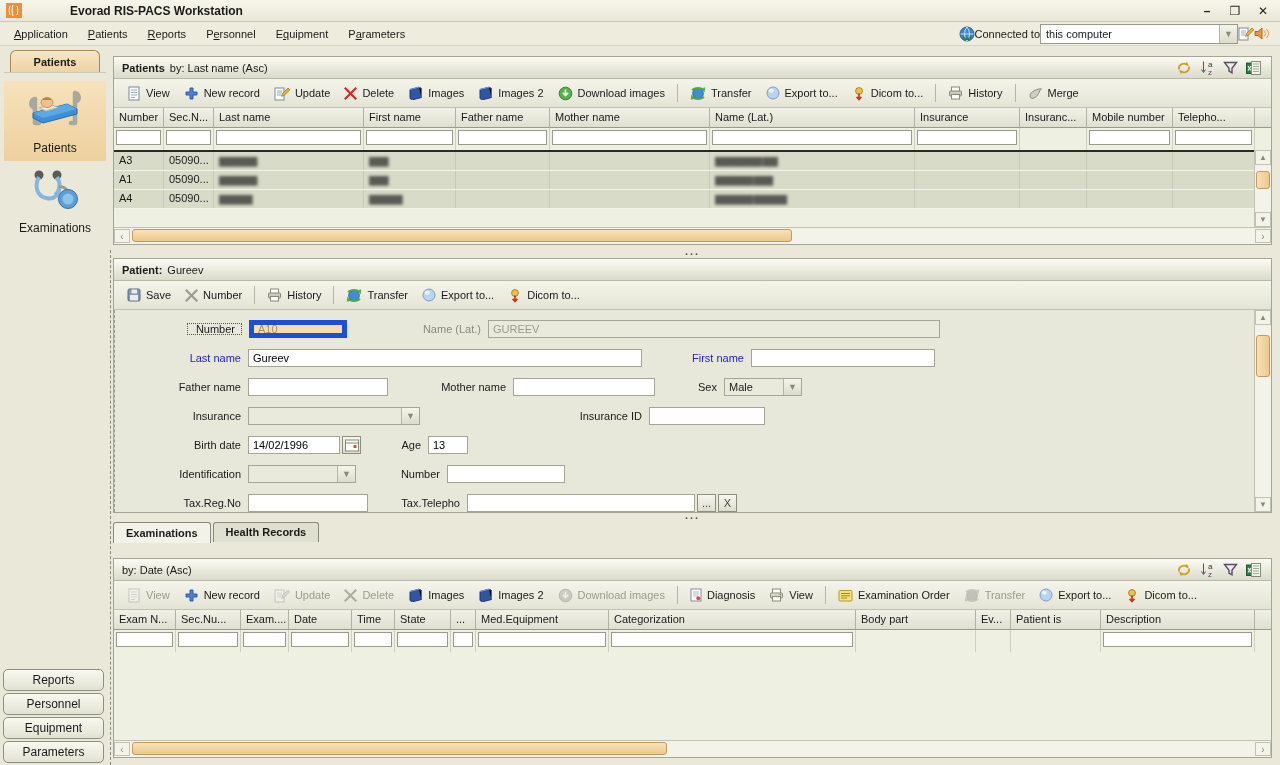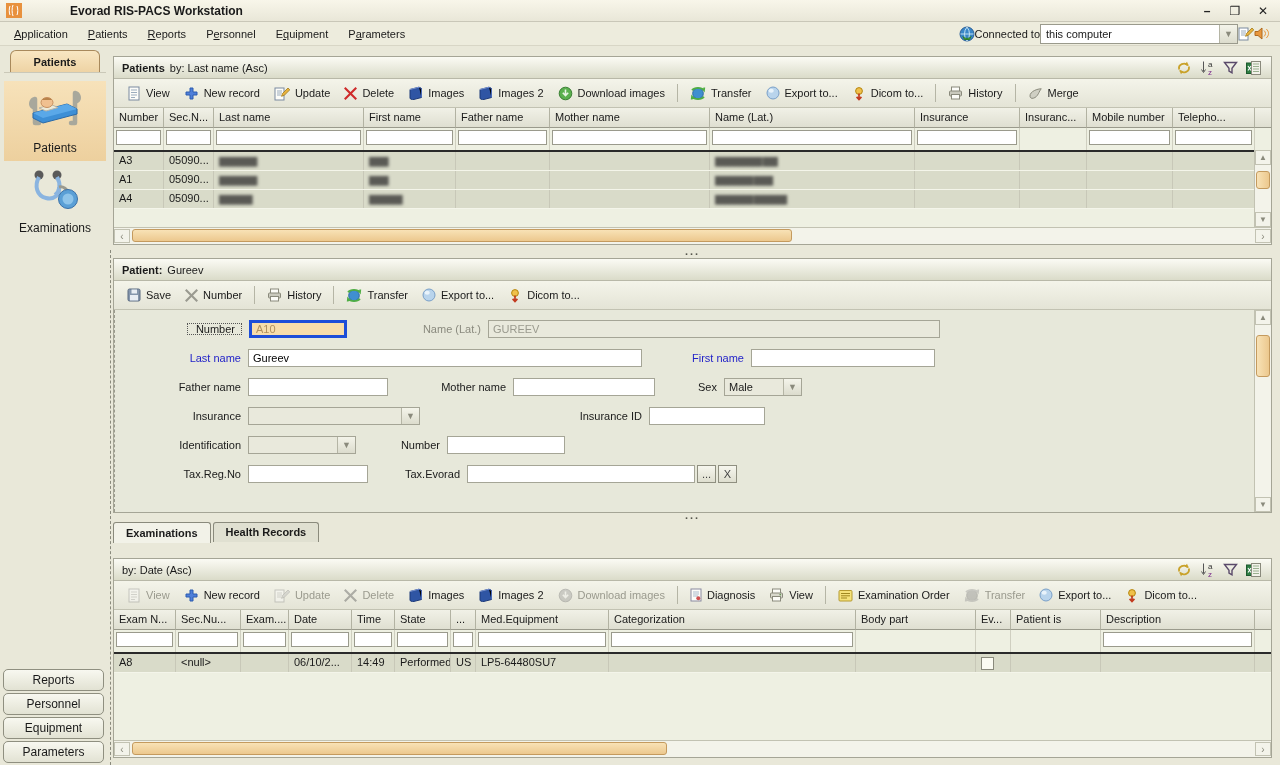--- a/index.html
+++ b/index.html
@@ -96,21 +96,21 @@
   
   .form{position:relative;padding-top:9px;height:202px;background:#e7e8da;border-left:1px dashed #9a9a8c;box-sizing:border-box;}
   .frow{display:flex;align-items:center;height:20px;margin-bottom:9px;margin-left:6px;}
   .flabel{width:120px;text-align:right;padding-right:7px;white-space:nowrap;}
   .flabel.blue{color:#2323c8;}
   .flabel.grey{color:#8a8a7e;}
   .flabel.focus-dotted{outline:1px dotted #555;outline-offset:-1px;width:auto;min-width:48px;margin-left:66px;}
   .finput{height:18px;border:1px solid #a5a596;background:#fff;box-sizing:border-box;
     font-family:inherit;font-size:11px;padding:0 4px;}
   .finput.disabled{background:#e9e9dc;color:#9a9a8e;}
-  .finput.hl{background:#f7ddab;border:3px solid #1d4ed8;color:#b0905e;}
+  .finput.hl{background:#f7ddab;border:5px solid #1d4ed8;color:#b0905e;}
   .fselect{height:18px;border:1px solid #a5a596;background:#e9e9dc;box-sizing:border-box;display:flex;align-items:center;}
   .fselect .sel-val{flex:1;padding:0 4px;}
   .fselect .sel-arrow{width:17px;height:100%;background:linear-gradient(#f4f4ea,#dcdccd);
     border-left:1px solid #b5b5a5;display:flex;align-items:center;justify-content:center;color:#8a8a7c;font-size:9px;}
   .sq-btn{width:19px;height:18px;background:linear-gradient(#f6f6ee,#dededo,#dededO);background:linear-gradient(#f6f6ee,#dedecf);
     border:1px solid #8f8f80;display:flex;align-items:center;justify-content:center;box-sizing:border-box;margin-left:2px;color:#444;}
 
   
   .tabs{position:absolute;left:1px;display:flex;gap:2px;height:22px;align-items:flex-end;}
   .tab{padding:3px 12px 4px 12px;font-weight:bold;border:1px solid #8a8a7c;border-bottom:none;
@@ -539,35 +539,48 @@
         <div class="frow">
           <span class="flabel">Insurance</span>
           <div class="fselect" style="width:172px;">
             <span class="sel-val"></span>
             <span class="sel-arrow">▼</span>
           </div>
           <span class="flabel" style="width:82px;margin-left:140px;">Insurance ID</span>
           <input class="finput" style="width: 116px;" value="">
         </div>
 
+        <div class="frow">
+          <span class="flabel">Birth date</span>
+          <input class="finput" style="width: 92px;" value="14/02/1996">
+          <span class="sq-btn icon" id="cal-btn">
+              <svg width="14" height="13">
+                <rect x="0.5" y="1" width="13" height="11" fill="#fcfcf8" stroke="#8a8a7c"></rect>
+                <path d="M.5 4h13" stroke="#8a8a7c"></path>
+                <rect x="8.5" y="6" width="3" height="3" fill="#d05050"></rect>
+              </svg>
+            </span>
+          <span class="flabel" style="width:30px;margin-left:30px;">Age</span>
+          <input class="finput" style="width: 40px;" value="13">
+        </div>
 
         <div class="frow">
           <span class="flabel">Identification</span>
           <div class="fselect" style="width:108px;">
             <span class="sel-val"></span>
             <span class="sel-arrow">▼</span>
           </div>
           <span class="flabel" style="width:48px;margin-left:36px;">Number</span>
           <input class="finput" style="width: 118px;" value="">
         </div>
 
         <div class="frow">
           <span class="flabel">Tax.Reg.No</span>
           <input class="finput" style="width: 120px;" value="">
-          <span class="flabel" style="width:62px;margin-left:30px;">Tax.Evorad</span>
+          <span class="flabel" style="width:62px;margin-left:30px;">Tax.Telepho</span>
           <input class="finput" style="width: 228px;" value="">
           <span class="sq-btn">...</span>
           <span class="sq-btn">X</span>
         </div>
 
         <div class="vscroll" style="top:0;bottom:0;">
           <div class="vs-arrow">▲</div>
           <div class="vs-track">
             <div class="vs-thumb" style="top:10px;height:42px;"></div>
           </div>
@@ -764,36 +777,20 @@
             <div class="tf" style="width: 56px;"><input style=""></div>
             <div class="tf" style="width: 25px;"><input style=""></div>
             <div class="tf" style="width: 133px;"><input style=""></div>
             <div class="tf" style="width: 247px;"><input style=""></div>
             <div class="tf" style="width: 120px;"></div>
             <div class="tf" style="width: 35px;"></div>
             <div class="tf" style="width: 90px;"></div>
             <div class="tf" style="width: 154px;"><input style=""></div>
             <div class="tf fill"></div>
           </div>
-          <div class="trow tdrow first">
-            <div class="td" style="width: 62px;">A8</div>
-            <div class="td" style="width: 65px;">&lt;null&gt;</div>
-            <div class="td" style="width: 48px;"></div>
-            <div class="td" style="width: 63px;">06/10/2...</div>
-            <div class="td" style="width: 43px;">14:49</div>
-            <div class="td" style="width: 56px;">Performed</div>
-            <div class="td" style="width: 25px;">US</div>
-            <div class="td" style="width: 133px;">LP5-64480SU7</div>
-            <div class="td" style="width: 247px;"></div>
-            <div class="td" style="width: 120px;"></div>
-            <div class="td" style="width: 35px;"><span class="cbx"></span></div>
-            <div class="td" style="width: 90px;"></div>
-            <div class="td" style="width: 154px;"></div>
-            <div class="td fill"></div>
-          </div>
         </div>
       <div style="height:22px;background:#eef0e2;"></div>
       <div class="hscroll">
         <span class="hs-arrow">‹</span>
         <span class="hs-track">
           <span class="hs-thumb" style="left:2px;width:535px;"></span>
         </span>
         <span class="hs-arrow">›</span>
       </div>
     </div>

